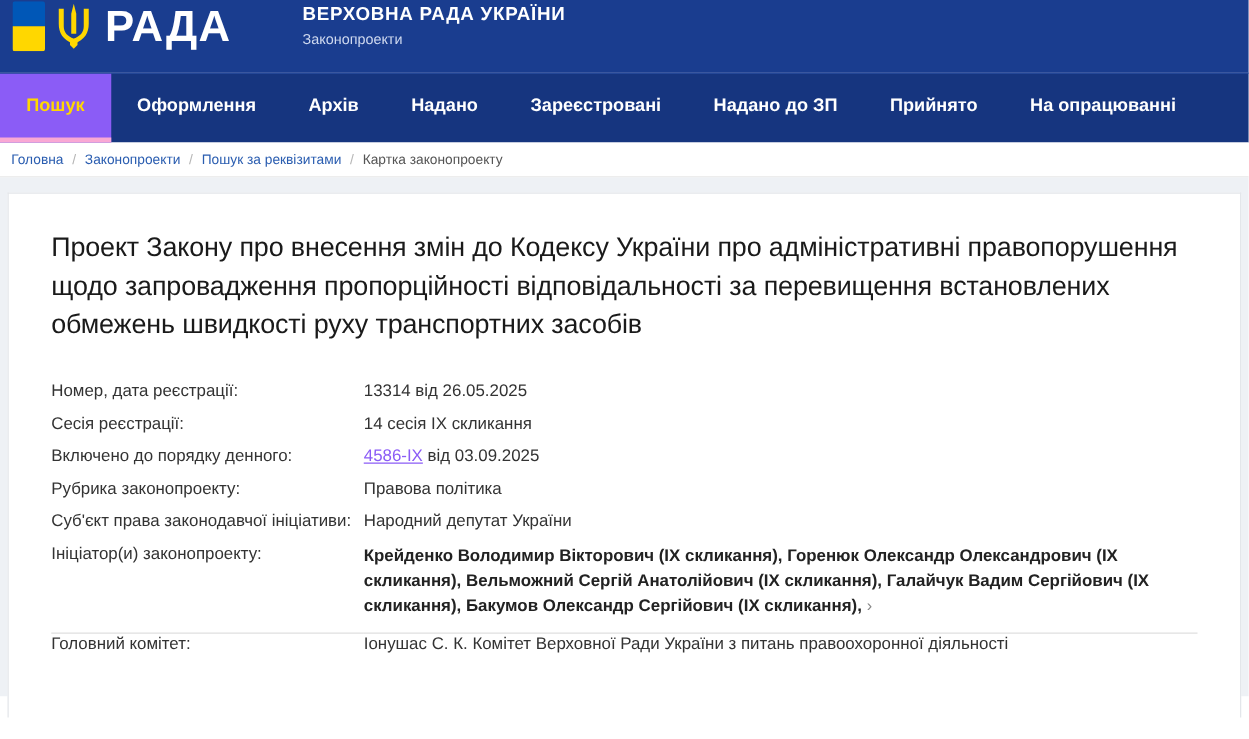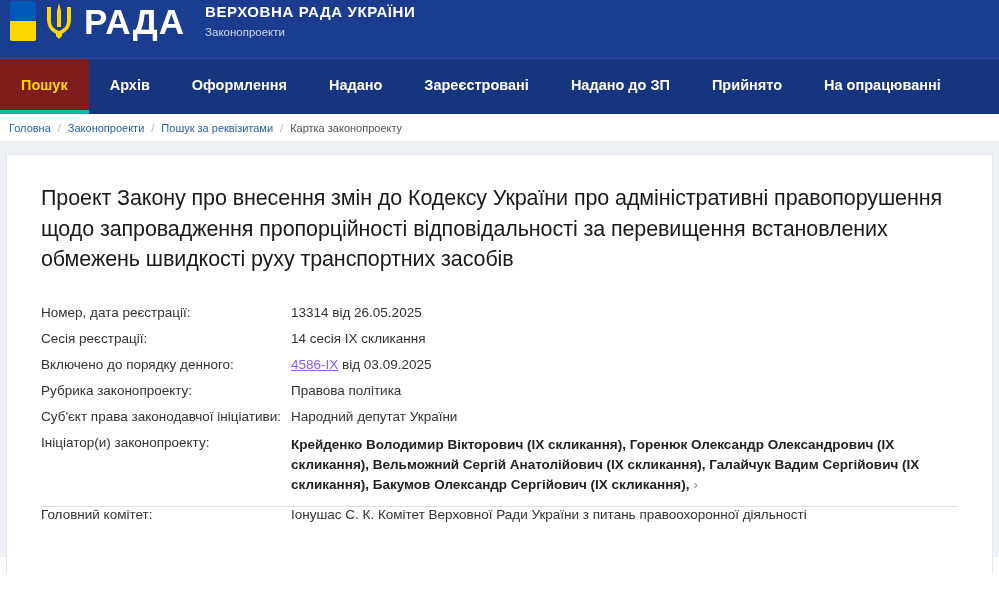--- a/index.html
+++ b/index.html
@@ -47,21 +47,21 @@
 
   .rada-word {
     font-size: 35px;
     font-weight: bold;
     color: #ffffff;
     letter-spacing: 1px;
     line-height: 1;
     margin-right: 20px;
     white-space: nowrap;
   }
-  .header-titles { line-height: 1.25; }
+  .header-titles { line-height: 1.25; margin-left: 37px; }
   .header-titles .line1 {
     color: #ffffff;
     font-size: 15px;
     font-weight: bold;
     letter-spacing: 0.6px;
   }
   .header-titles .line2 {
     color: #cfd9ef;
     font-size: 11.5px;
     margin-top: 3px;
@@ -81,22 +81,22 @@
     padding: 0 21px;
     color: #ffffff;
     font-size: 14.5px;
     font-weight: bold;
     white-space: nowrap;
     cursor: pointer;
     border-bottom: 4px solid transparent;
   }
   .nav-item.active {
     color: #ffd700;
-    background: #7f1d1d;
-    border-bottom: 4px solid #14b8a6;
+    background: #8b5cf6;
+    border-bottom: 4px solid #f9a8d4;
   }
 
   
   .breadcrumb-bar {
     height: 28px;
     background: #ffffff;
     display: flex;
     align-items: center;
     padding-left: 2px;
     font-size: 11px;
@@ -181,22 +181,22 @@
   </div>
   <div class="rada-word">РАДА</div>
   <div class="header-titles">
     <div class="line1">ВЕРХОВНА РАДА УКРАЇНИ</div>
     <div class="line2">Законопроекти</div>
   </div>
 </div>
 
 <div class="navbar">
   <div class="nav-item active">Пошук</div>
+  <div class="nav-item">Оформлення</div>
   <div class="nav-item">Архів</div>
-  <div class="nav-item">Оформлення</div>
   <div class="nav-item">Надано</div>
   <div class="nav-item">Зареєстровані</div>
   <div class="nav-item">Надано до ЗП</div>
   <div class="nav-item">Прийнято</div>
   <div class="nav-item">На опрацюванні</div>
 </div>
 
 <div class="breadcrumb-bar">
   <span class="crumb">Головна</span>
   <span class="crumb-sep">/</span>

